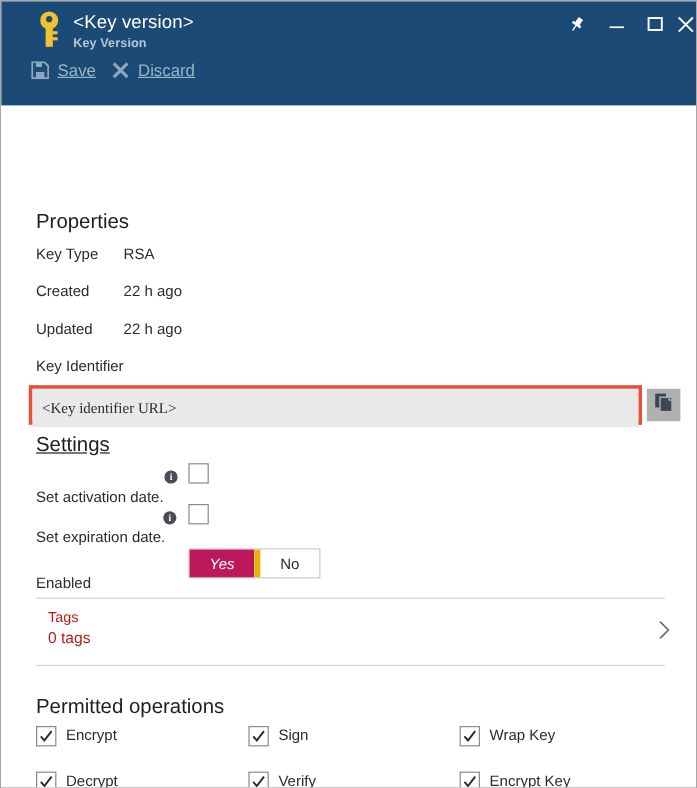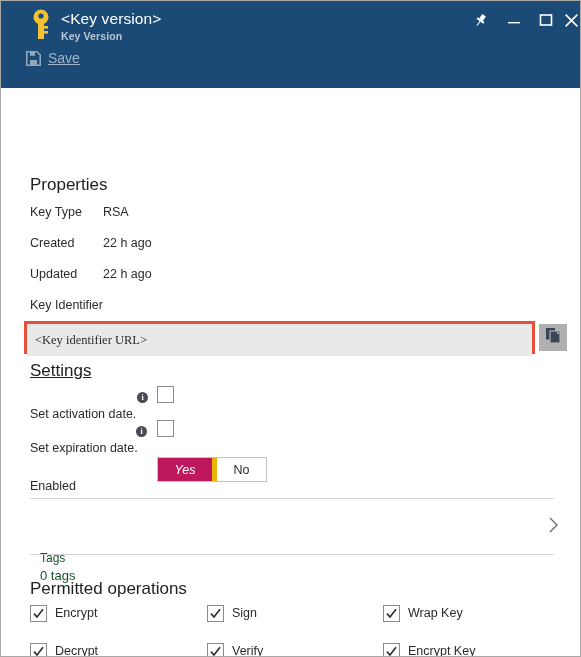--- a/index.html
+++ b/index.html
@@ -116,21 +116,21 @@
     width:54px;height:23px;display:flex;align-items:center;justify-content:center;
     font-size:12.5px;cursor:default;box-sizing:border-box;
   }
   .tg-on{background:#be185d;color:#ffffff;font-style:italic;}
   .tg-off{background:#ffffff;color:#2b2b2b;border-left:5px solid #eab308;}
 
   
   .divider{position:absolute;left:29px;width:524px;height:1px;background:#d3d3d3;}
   #tags-div-top{top:410px;}
   #tags-div-bot{top:466px;}
-  .tags-row{position:absolute;left:39px;top:418px;font-size:12px;color:#14532d;cursor:default;margin-top:44px;}
+  .tags-row{position:absolute;left:39px;top:418px;font-size:12px;color:#b91c1c;cursor:default;}
   .tags-row .t1{display:block;line-height:17px;}
   .tags-row .t2{display:block;line-height:17px;font-size:13px;}
   .tags-chevron{
     position:absolute;left:546px;top:428px;width:14px;height:18px;cursor:default;
   }
 
   
   .op{position:absolute;font-size:12.5px;color:#2b2b2b;}
   .op .box{
     position:absolute;left:0;top:0;width:17px;height:17px;
@@ -199,20 +199,28 @@
       <div class="tb-item" id="tb-save">
         <span>
           <svg width="15" height="15" viewBox="0 0 15 15">
             <path d="M0.8 0.8 H11 L14.2 4 V14.2 H0.8 Z" fill="none" stroke="#8fa6bb" stroke-width="1.6"></path>
             <rect x="4" y="0.8" width="5" height="4" fill="#8fa6bb"></rect>
             <rect x="4" y="9" width="7" height="5.2" fill="#8fa6bb"></rect>
           </svg>
         </span>
         <span>Save</span>
       </div>
+      <div class="tb-item" id="tb-discard">
+        <span>
+          <svg width="15" height="15" viewBox="0 0 15 15">
+            <path d="M1.8 1.8 L13.2 13.2 M13.2 1.8 L1.8 13.2" stroke="#8fa6bb" stroke-width="2.6"></path>
+          </svg>
+        </span>
+        <span>Discard</span>
+      </div>
     </div>
   </div>
 
   <div class="content">
 
     <div class="section-head" id="properties-head">Properties</div>
 
     <div class="prop-row" style="top:117px;">
       <span class="prop-label">Key Type</span>
       <span class="prop-value">RSA</span>

